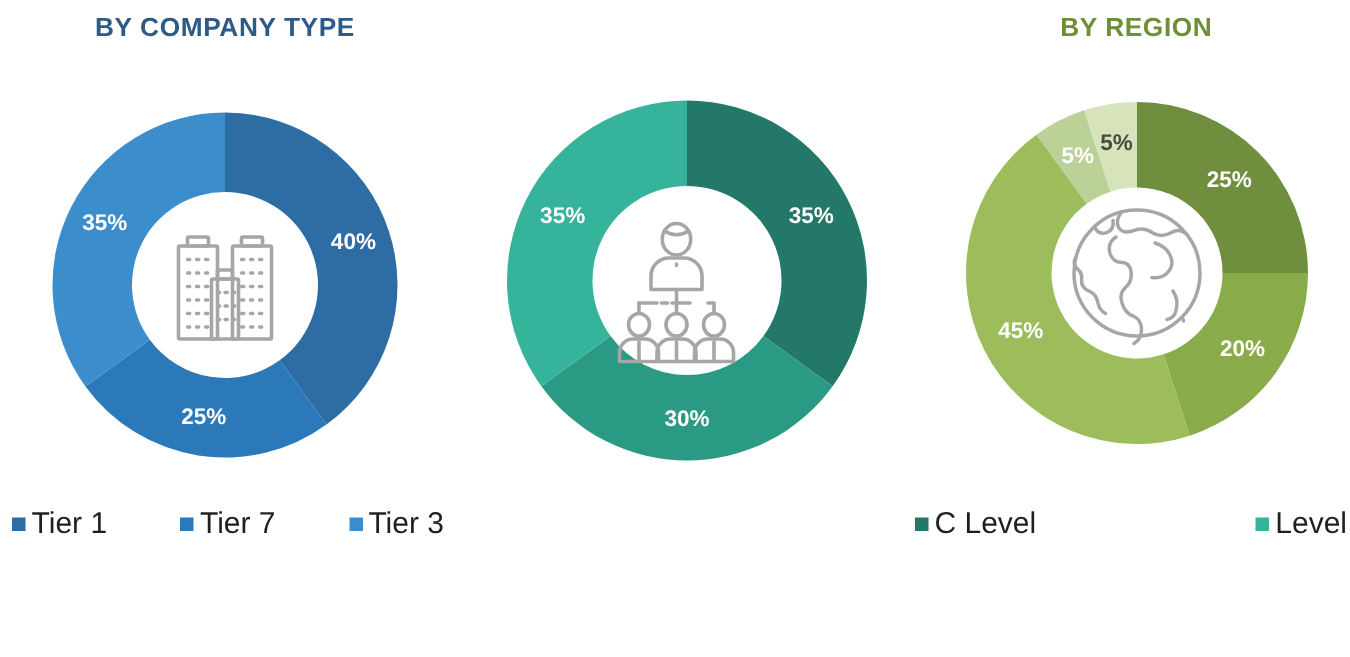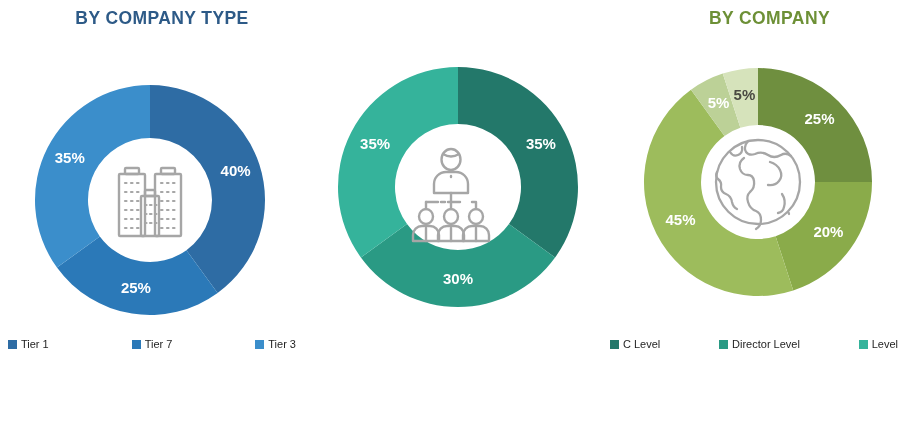--- a/index.html
+++ b/index.html
@@ -26,32 +26,31 @@
   #panel-region  { left: 615px; width: 285px; }
 
   .panel-title {
     position: absolute;
     top: 8px;
     width: 100%;
     text-align: center;
     font-size: 17.5px;
     font-weight: bold;
     letter-spacing: 0.4px;
-    padding-left: 12px;
   }
   #title-company { color: #2d5a87; }
   #title-design  { color: #2b7f6d; }
   #title-region  { color: #6d9036; }
 
   .donut-wrap {
     position: absolute;
     left: 50%;
     transform: translateX(-50%);
   }
-  #donut-company { top: 80px; }
+  #donut-company { top: 70px; }
   #donut-design  { top: 62px; }
   #donut-region  { top: 62px; }
 
   .donut-svg { display: block; }
 
   .slice-label {
     font-family: "Liberation Sans", sans-serif;
     font-size: 15px;
     font-weight: bold;
     fill: #ffffff;
@@ -77,21 +76,21 @@
   }
   .legend.row .legend-item { margin-right: 2px; }
 
   .legend-swatch {
     width: 9px;
     height: 9px;
     margin-right: 4px;
     flex: 0 0 auto;
   }
   .legend-label {
-    font-size: 11px;
+    font-size: 20px;
     color: #1f1f1f;
     font-family: "Liberation Sans", sans-serif;
   }
 
   .icon-layer { pointer-events: none; }
 </style>
 </head>
 <body>
 
 <div class="panel" id="panel-company">
@@ -228,33 +227,29 @@
       </g>
     </svg>
   </div>
 
   <div class="legend row" id="legend-design">
     <div class="legend-item">
       <span class="legend-swatch" style="background:#23786a"></span>
       <span class="legend-label">C Level</span>
     </div>
     <div class="legend-item">
-      <span class="legend-swatch" style="background:#2a9a84"></span>
-      <span class="legend-label">Director Level</span>
-    </div>
-    <div class="legend-item">
       <span class="legend-swatch" style="background:#35b39b"></span>
       <span class="legend-label">Level</span>
     </div>
   </div>
 </div>
 
 <div class="panel" id="panel-region">
 
-  <div class="panel-title" id="title-region">BY COMPANY</div>
+  <div class="panel-title" id="title-region">BY REGION</div>
 
   <div class="donut-wrap" id="donut-region">
     <svg class="donut-svg" width="240" height="240" viewBox="0 0 240 240">
 
       <path fill="#6f8f3f" d="M 120.00 6.00 A 114 114 0 0 1 234.00 120.00 L 177.00 120.00 A 57 57 0 0 0 120.00 63.00 Z"></path>
 
       <path fill="#8aab4a" d="M 234.00 120.00 A 114 114 0 0 1 155.23 228.42 L 137.61 174.21 A 57 57 0 0 0 177.00 120.00 Z"></path>
 
       <path fill="#9dbc5c" d="M 155.23 228.42 A 114 114 0 0 1 52.99 27.77 L 86.50 73.89 A 57 57 0 0 0 137.61 174.21 Z"></path>
 

